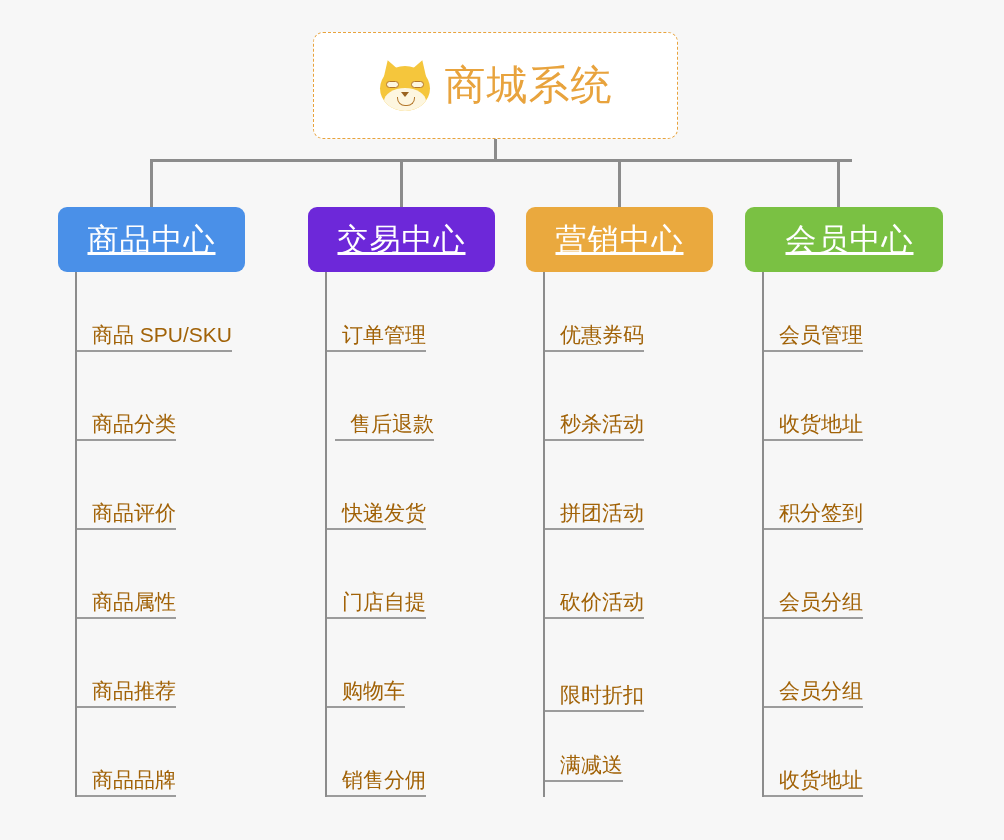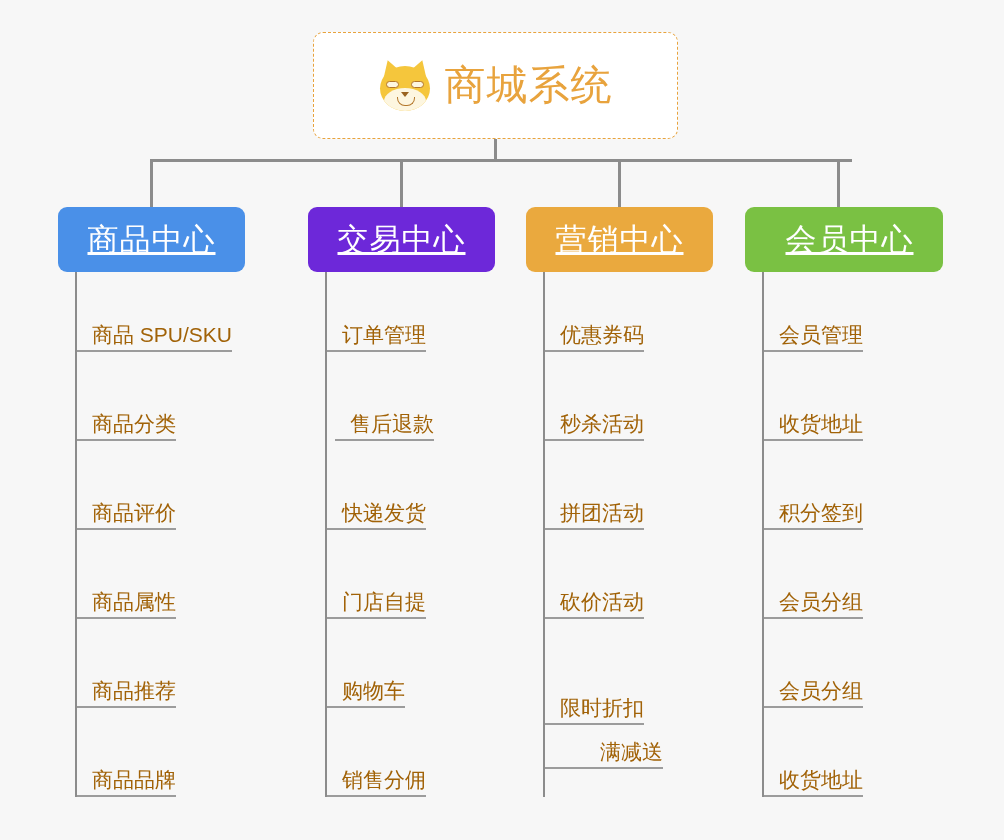--- a/index.html
+++ b/index.html
@@ -251,24 +251,24 @@
         </div>
         <div class="leaf-item" style="top: 121px;">
           <span class="leaf-label">秒杀活动</span>
         </div>
         <div class="leaf-item" style="top: 210px;">
           <span class="leaf-label">拼团活动</span>
         </div>
         <div class="leaf-item" style="top: 299px;">
           <span class="leaf-label">砍价活动</span>
         </div>
-        <div class="leaf-item" style="top: 405px;">
+        <div class="leaf-item" style="top: 392px;">
           <span class="leaf-label">限时折扣</span>
         </div>
-        <div class="leaf-item" style="top: 449px; padding-left: 40px;">
+        <div class="leaf-item" style="top: 462px;">
           <span class="leaf-label">满减送</span>
         </div>
       </div>
       <div class="conn conn-drop" style="left: 837px;"></div>
       <div class="cat-box" style="left: 745px; background: rgb(122, 193, 67); padding-left: 11px;">
         <div class="cat-label">会员中心</div>
       </div>
       <div class="leaf-col" style="left: 745px;">
         <div class="spine" style="height: 525px;"></div>
         <div class="leaf-item" style="top: 32px;">

